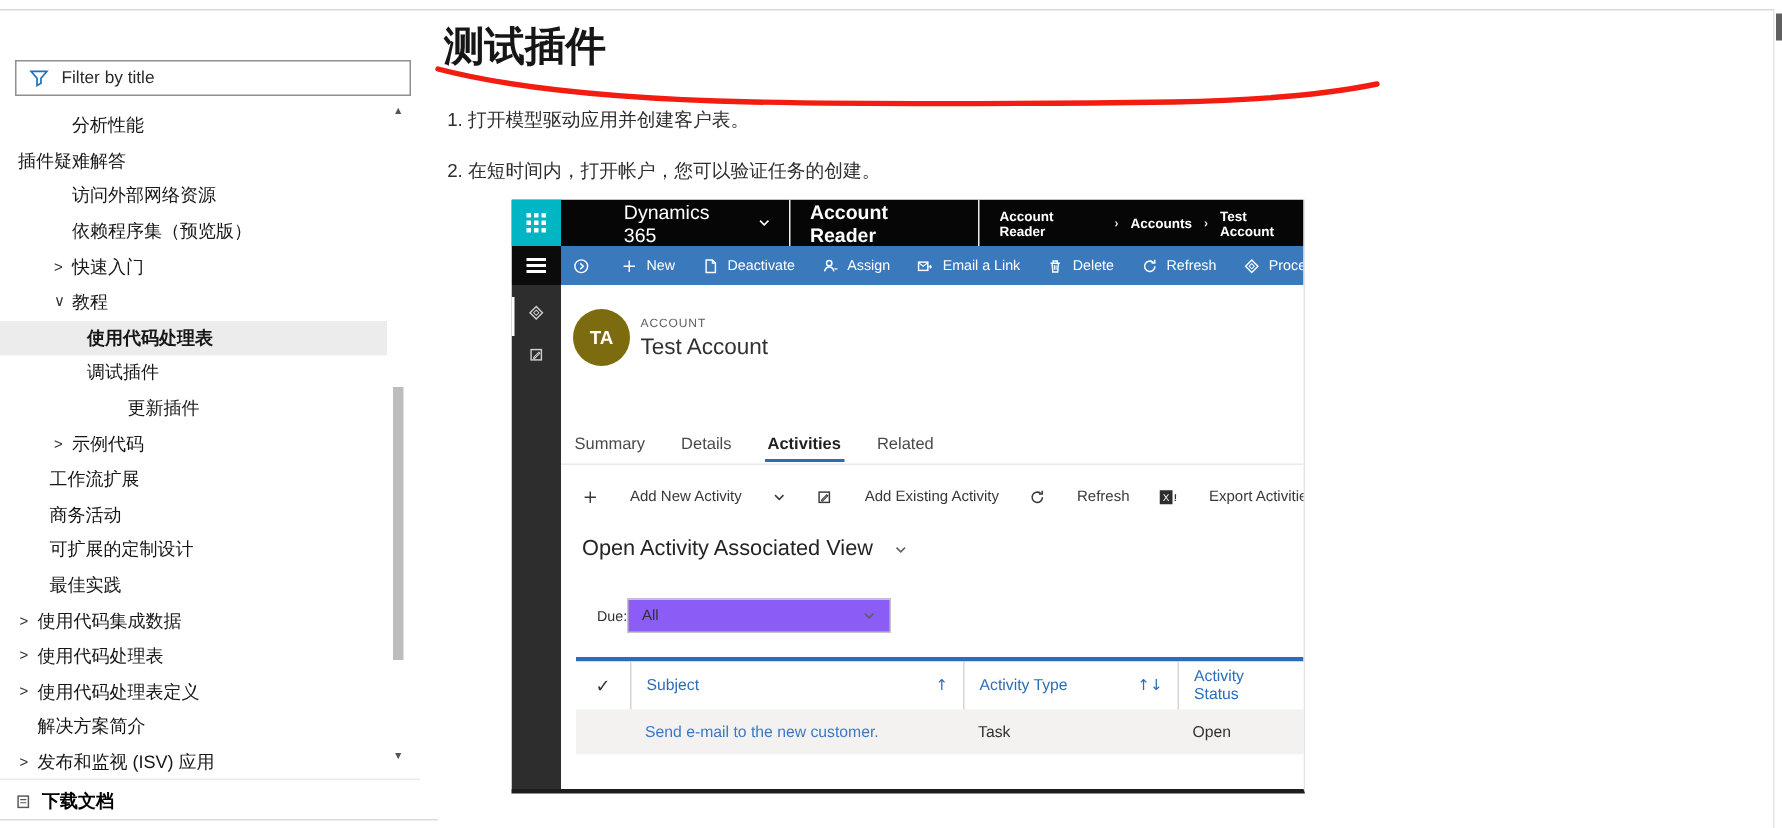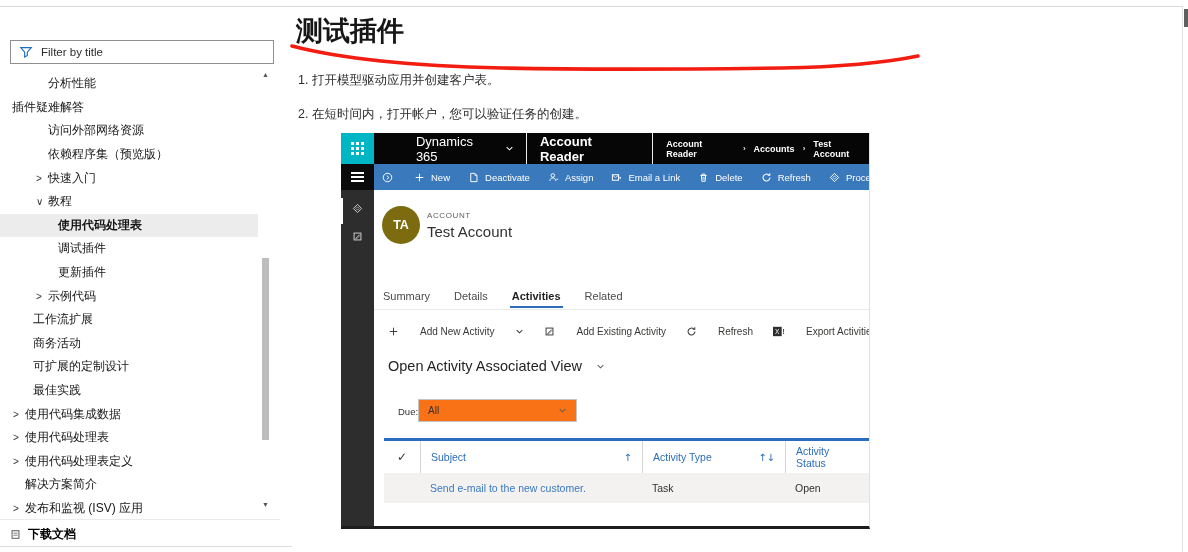--- a/index.html
+++ b/index.html
@@ -74,21 +74,21 @@
 
   #subcmd { position:absolute; left:4px; top:129px; height:24px; display:flex; align-items:center; font-size:10px; color:#3a3937; }
   .subcmd-item { display:flex; align-items:center; gap:21px; padding:0 10px; white-space:nowrap; }
   .subcmd-extra { display:flex; align-items:center; gap:8px; color:#605e5c; }
   .subcmd-extra .bar { width:1px; height:13px; background:#c8c6c4; }
 
   #view-sel { position:absolute; left:14px; top:168px; display:flex; align-items:center; gap:14px; font-size:14.5px; color:#252423; }
   #view-sel .ic { color:#605e5c; }
 
   #due-label { position:absolute; left:24px; top:216px; font-size:9.5px; color:#323130; }
-  #due-box { position:absolute; left:44px; top:209px; width:159px; height:23px; border:1px solid #c6c4c2; background:#f97316;
+  #due-box { position:absolute; left:44px; top:209px; width:176px; height:23px; border:1px solid #c6c4c2; background:#8b5cf6;
     display:flex; align-items:center; justify-content:space-between; padding:0 9px; font-size:10px; color:#323130; }
   #due-box .ic { color:#605e5c; }
 
   #grid { position:absolute; left:10px; right:0; top:248px; }
   #grid-accent { height:3px; background:#2b6cbf; }
   .grid-row { display:grid; grid-template-columns:36px 222px 143px 1fr; align-items:stretch; }
   #grid-header { height:32px; background:#fff; }
   #grid-header .cell { display:flex; align-items:center; font-size:10.5px; color:var(--linkblue); position:relative; padding:0 10px; }
   #grid-header .cell .sort { margin-left:auto; font-size:10px; font-family:"DejaVu Sans",sans-serif; }
   #grid-header .cell + .cell { border-left:1px solid #d8d6d4; }
@@ -138,21 +138,21 @@
         <span>教程</span>
       </div>
       <div class="nav-item selected" style="padding-left: 46px;">
         <span class="chev"></span>
         <span>使用代码处理表</span>
       </div>
       <div class="nav-item" style="padding-left: 46px;">
         <span class="chev"></span>
         <span>调试插件</span>
       </div>
-      <div class="nav-item" style="padding-left: 46px; text-align: center;">
+      <div class="nav-item" style="padding-left: 73px; text-align: center;">
         <span class="chev"></span>
         <span>更新插件</span>
       </div>
       <div class="nav-item" style="padding-left: 36px;">
         <span class="chev">&gt;</span>
         <span>示例代码</span>
       </div>
       <div class="nav-item" style="padding-left: 21px;">
         <span class="chev"></span>
         <span>工作流扩展</span>

